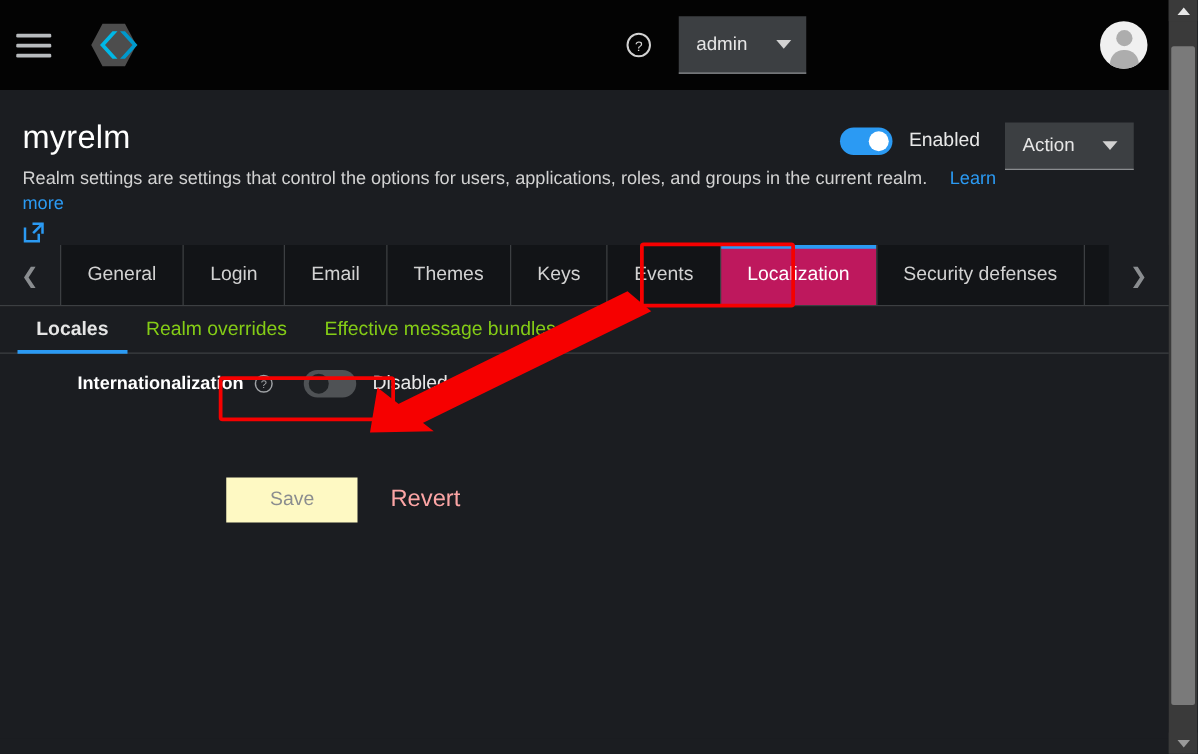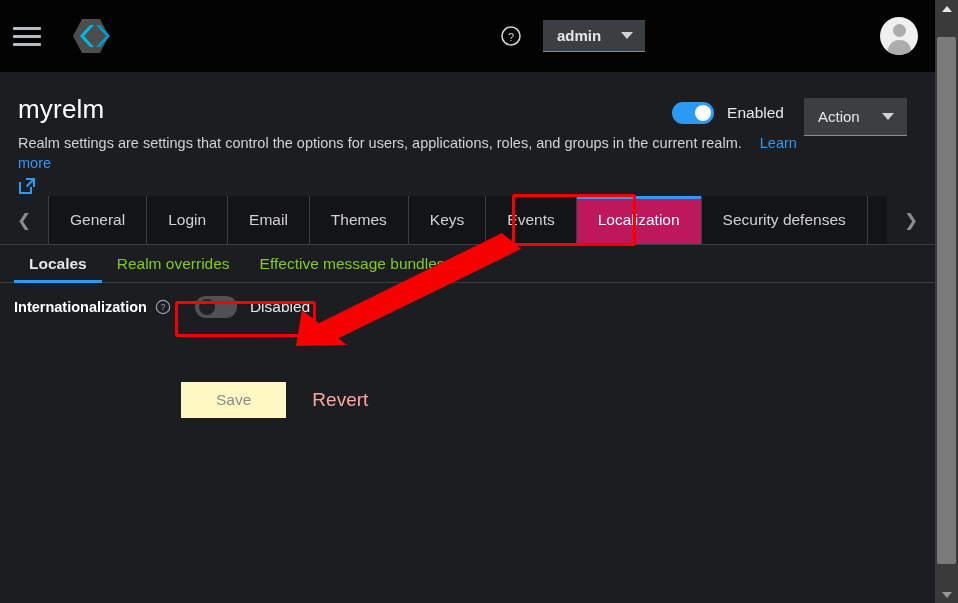--- a/index.html
+++ b/index.html
@@ -42,27 +42,26 @@
     margin-left: auto; display: flex; align-items: center;
     height: 100%;
   }
   .help-icon {
     width: 30px; height: 30px; margin-right: 17px;
     display: flex; align-items: center; justify-content: center;
     cursor: pointer;
   }
   .user-dropdown {
     background: #3c3f42;
-    height: 32px; min-width: 102px;
+    height: 46px; min-width: 102px;
     display: flex; align-items: center; justify-content: space-between;
     padding: 0 12px 0 14px; gap: 14px;
     color: #e6e6e6; font-size: 15px;
     border-bottom: 1px solid #8a8d90;
     cursor: pointer;
-    font-weight: bold;
   }
   .caret {
     width: 0; height: 0;
     border-left: 6px solid transparent;
     border-right: 6px solid transparent;
     border-top: 7px solid #d2d2d2;
   }
   .avatar {
     width: 38px; height: 38px; border-radius: 50%;
     background: #f0f0f0; margin-left: 235px; margin-right: 17px;
@@ -172,21 +171,21 @@
     cursor: pointer; white-space: nowrap;
   }
   .subtab.active { color: #e5e5e5; font-weight: bold; }
   .subtab.active::after {
     content: ""; position: absolute; left: 0; right: 0; bottom: -1px;
     height: 3px; background: #2b9af3;
   }
 
   
   .form-area { position: absolute; top: 296px; left: 0; width: 935px; }
-  .field-row { display: flex; align-items: center; padding-left: 14px; }
+  .field-row { display: flex; align-items: center; padding-left: 14px; margin-left: 48px; }
   .field-label {
     font-size: 14.5px; color: #ffffff; font-weight: bold;
     margin-right: 8px;
   }
   .hint-icon { width: 16px; height: 16px; cursor: pointer; display: block; }
   .field-control { display: flex; align-items: center; gap: 13px; margin-left: 24px; }
   .btn-row {
     display: flex; align-items: center; gap: 16px;
     margin-top: 62px; padding-left: 181px;
   }

